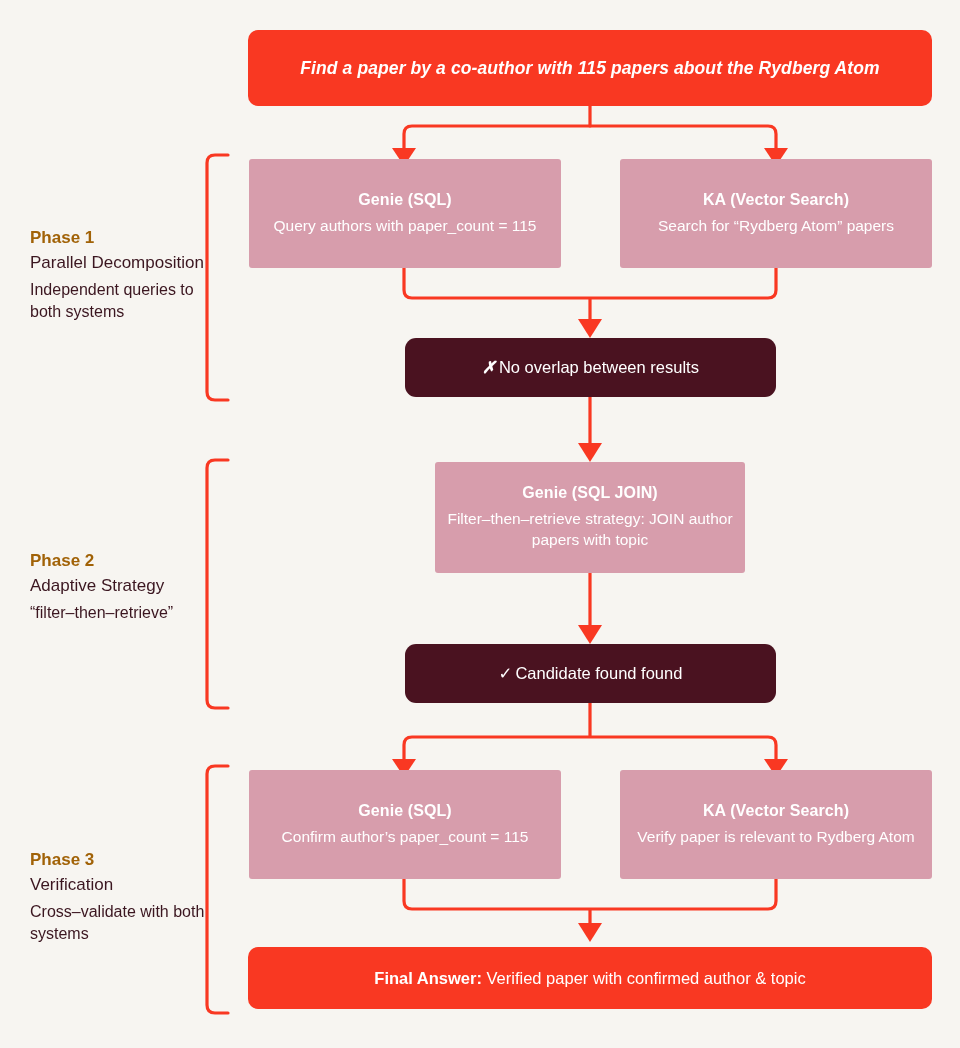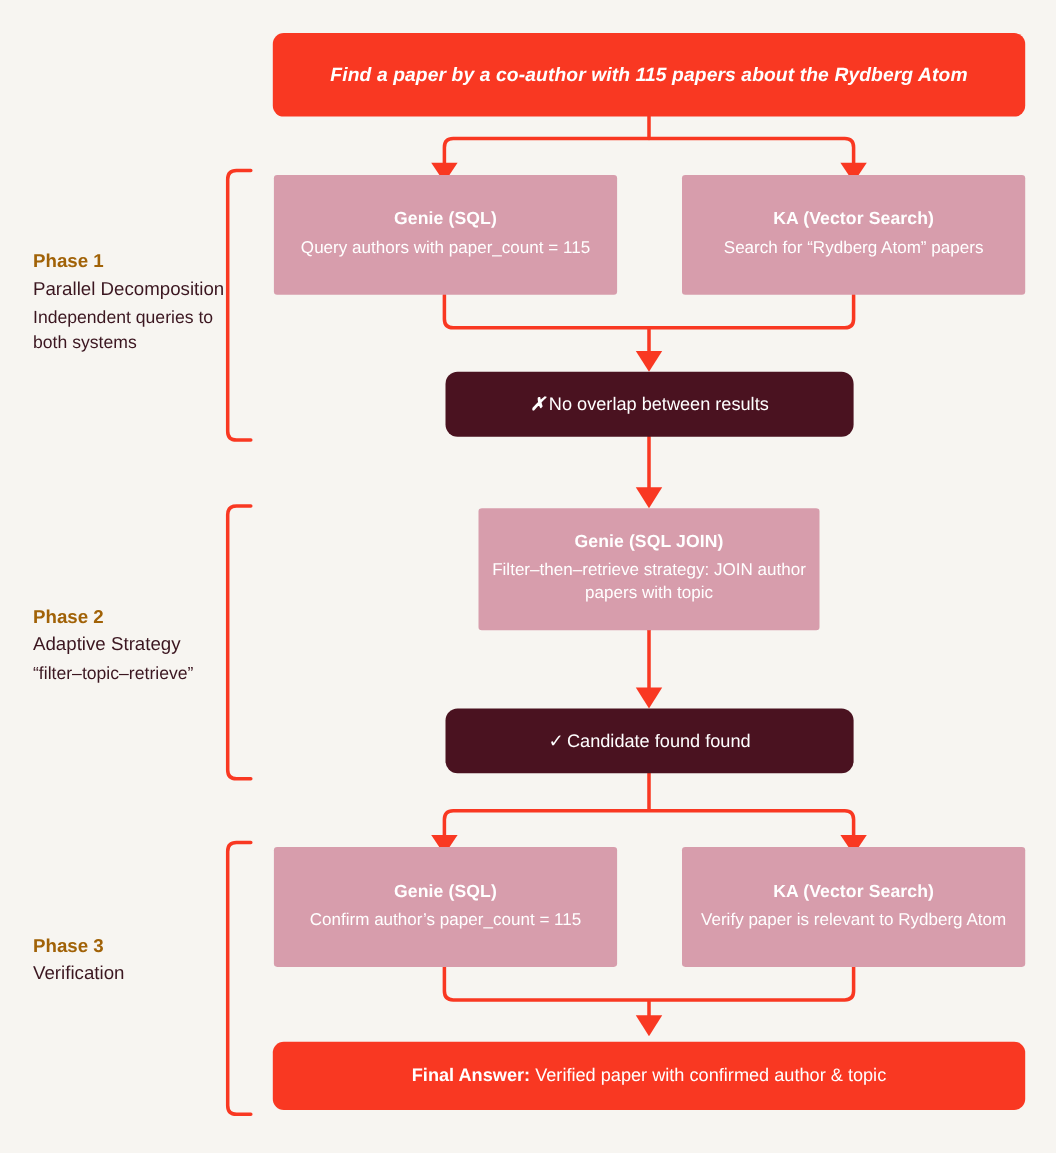--- a/index.html
+++ b/index.html
@@ -168,26 +168,27 @@
 
   <div class="phase" style="top:227px;">
     <div class="phase-id">Phase 1</div>
     <div class="phase-name">Parallel Decomposition</div>
     <div class="phase-desc">Independent queries to both systems</div>
   </div>
 
   <div class="phase" style="top:550px;">
     <div class="phase-id">Phase 2</div>
     <div class="phase-name">Adaptive Strategy</div>
-    <div class="phase-desc">“filter–topic–retrieve”</div>
+    <div class="phase-desc">“filter–then–retrieve”</div>
   </div>
 
   <div class="phase" style="top:849px;">
     <div class="phase-id">Phase 3</div>
     <div class="phase-name">Verification</div>
+    <div class="phase-desc">Cross–validate with both systems</div>
   </div>
 
   <div class="node banner" style="left:248px; top:30px; width:684px; height:76px;">
     <div class="banner-text">Find a paper by a co-author with 115 papers about the Rydberg Atom</div>
   </div>
 
   <div class="node rose" style="left:249px; top:159px; width:312px; height:109px;">
     <div class="node-title">Genie (SQL)</div>
     <div class="node-sub">Query authors with paper_count = 115</div>
   </div>

